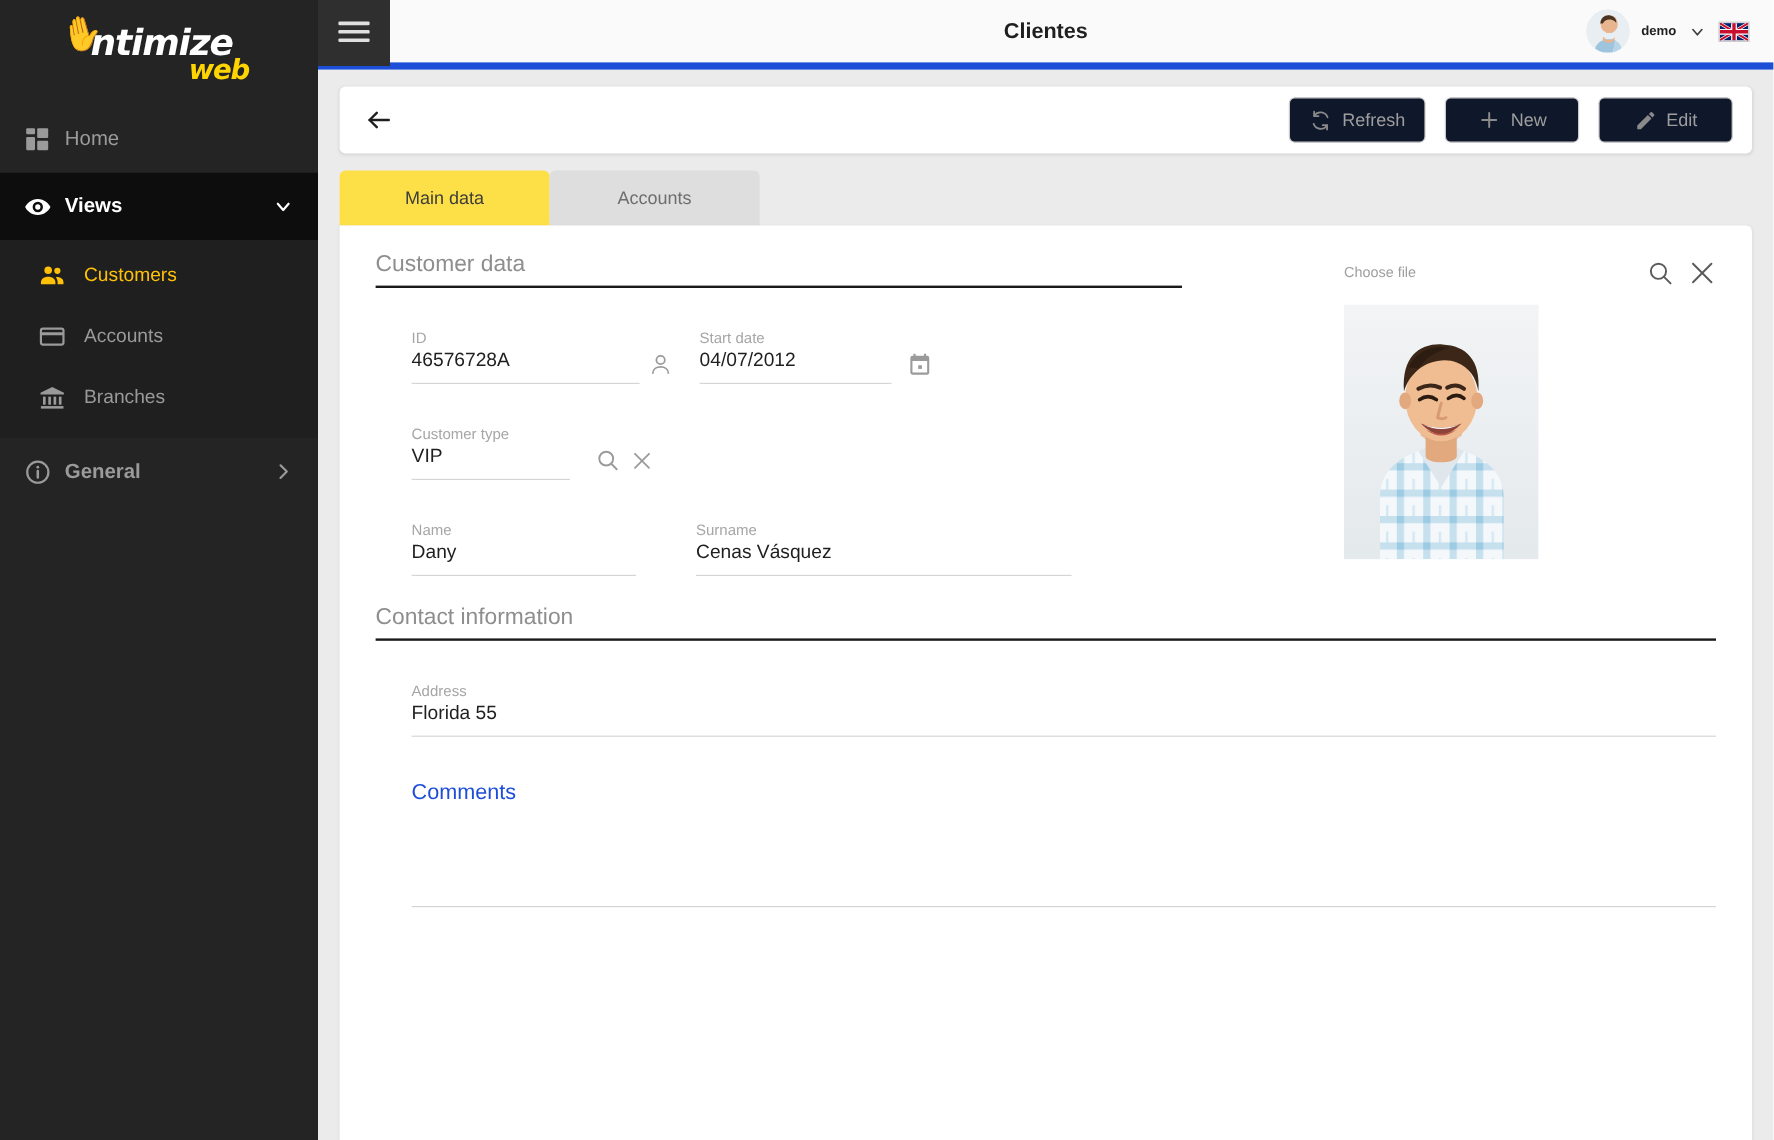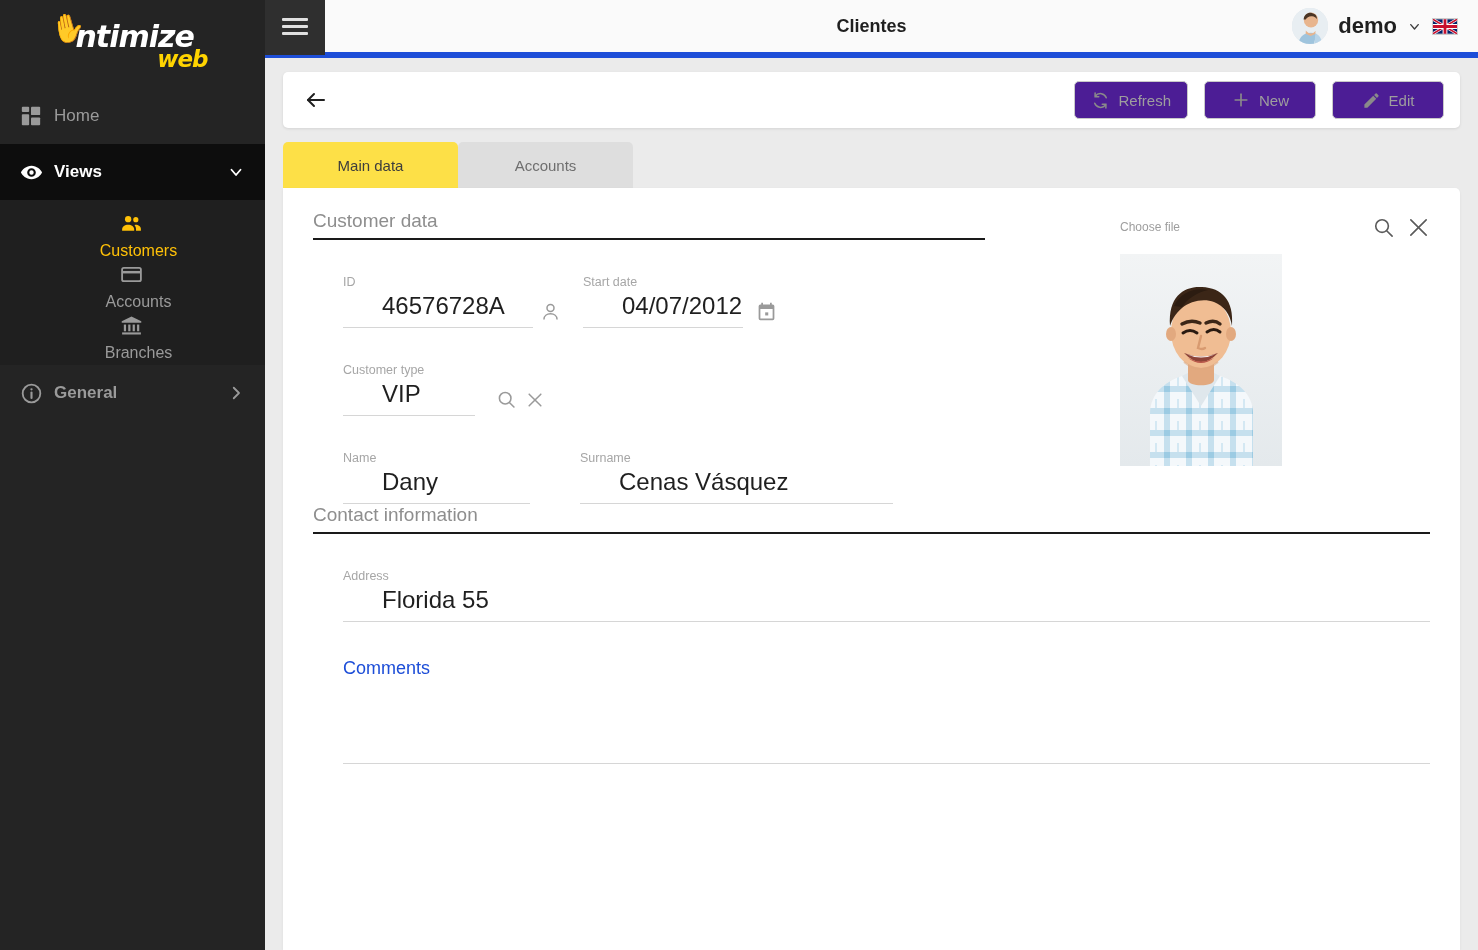--- a/index.html
+++ b/index.html
@@ -63,21 +63,21 @@
   .nav-item.views .ico { color: #ffffff; }
   .nav-item.general {
     background: #242424; color: #9a9a9a; font-weight: bold;
   }
   .nav-chev { color: inherit; display: flex; align-items: center; }
 
   .submenu { background: #1f1f1f; padding: 4px 0 8px 0; }
   .sub-item {
     display: flex; align-items: center;
     height: 51px; padding: 0 20px 0 32px;
-    color: #9a9a9a; font-size: 16px; cursor: pointer; flex-direction: column;
+    color: #9a9a9a; font-size: 16px; cursor: pointer;
   }
   .sub-item .ico { width: 38px; flex: 0 0 38px; display: flex; align-items: center; color: #9a9a9a; }
   .sub-item.active { color: #ffc107; }
   .sub-item.active .ico { color: #ffc107; }
 
   
   .main { flex: 1; display: flex; flex-direction: column; min-width: 0; position: relative; }
 
   .topbar {
     height: 58px; background: #fafafa;
@@ -103,21 +103,21 @@
   }
   .topbar-right {
     margin-left: auto; display: flex; align-items: center;
     gap: 10px; padding-right: 20px; z-index: 2;
   }
   .avatar {
     width: 36px; height: 36px; border-radius: 50%;
     overflow: hidden; flex: 0 0 36px;
     background: #dfe6ec; position: relative;
   }
-  .user-name { font-size: 22px; font-weight: bold; color: #1f1f1f; }
+  .user-name { font-size: 11px; font-weight: bold; color: #1f1f1f; }
   .flag {
     width: 26px; height: 17px; position: relative;
     overflow: hidden; flex: 0 0 26px; border: 1px solid #cccccc;
   }
 
   
   .content {
     flex: 1; background: #ebebeb;
     padding: 14px 18px 0 18px;
     overflow: hidden;
@@ -133,21 +133,21 @@
   }
   .back-btn {
     width: 38px; height: 38px; display: flex;
     align-items: center; justify-content: center;
     cursor: pointer; color: #1f1f1f;
   }
   .toolbar-actions { margin-left: auto; display: flex; gap: 16px; }
   .tb-btn {
     height: 38px; min-width: 112px;
     border: 1px solid #c9c9c9; border-radius: 5px;
-    background: #4c1d95; display: flex; align-items: center;
+    background: #0f172a; display: flex; align-items: center;
     justify-content: center; gap: 8px;
     padding: 0 16px; cursor: pointer;
     color: #9e9e9e; font-size: 15px;
     font-family: "Liberation Sans", sans-serif;
   }
   .tb-btn .tb-ico { color: #8a8a8a; display: flex; align-items: center; }
 
   .tabs { display: flex; margin-top: 14px; flex: 0 0 46px; }
   .tab {
     min-width: 175px; height: 46px;
@@ -170,22 +170,22 @@
     padding-bottom: 6px;
   }
   .section-rule { height: 2px; background: #1a1a1a; width: 100%; }
 
   .form-row { display: flex; }
   .field { position: relative; padding-top: 18px; }
   .field .flabel {
     font-size: 12.5px; color: #a6a6a6; margin-bottom: 3px; margin-top: 17px;
   }
   .field .fvalue {
-    font-size: 24px; color: #1f1f1f;
-    padding-bottom: 7px; min-height: 27px; margin-left: 39px;
+    font-size: 16px; color: #1f1f1f;
+    padding-bottom: 7px; min-height: 27px;
   }
   .field .funder { height: 1px; background: #d6d6d6; }
   .field-icon {
     position: absolute; right: 0; bottom: 6px;
     color: #9a9a9a; cursor: pointer;
     display: flex; align-items: center;
   }
 
   .choose-col {
     position: absolute; right: 30px; top: 22px;

